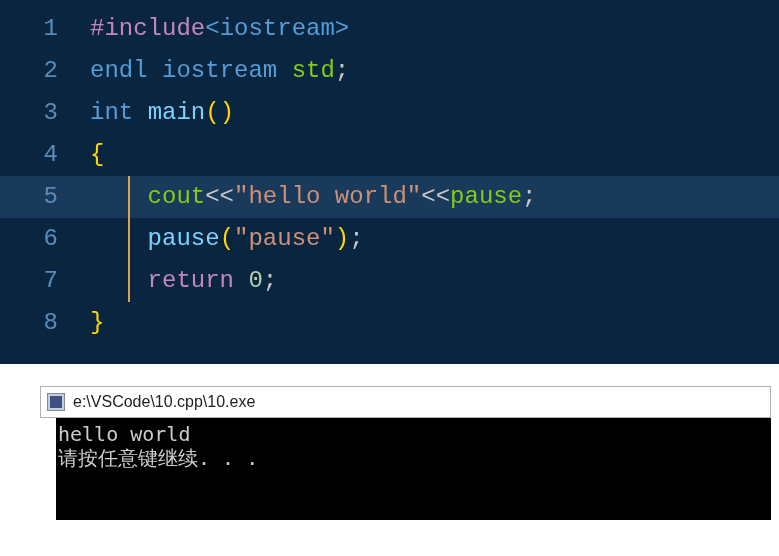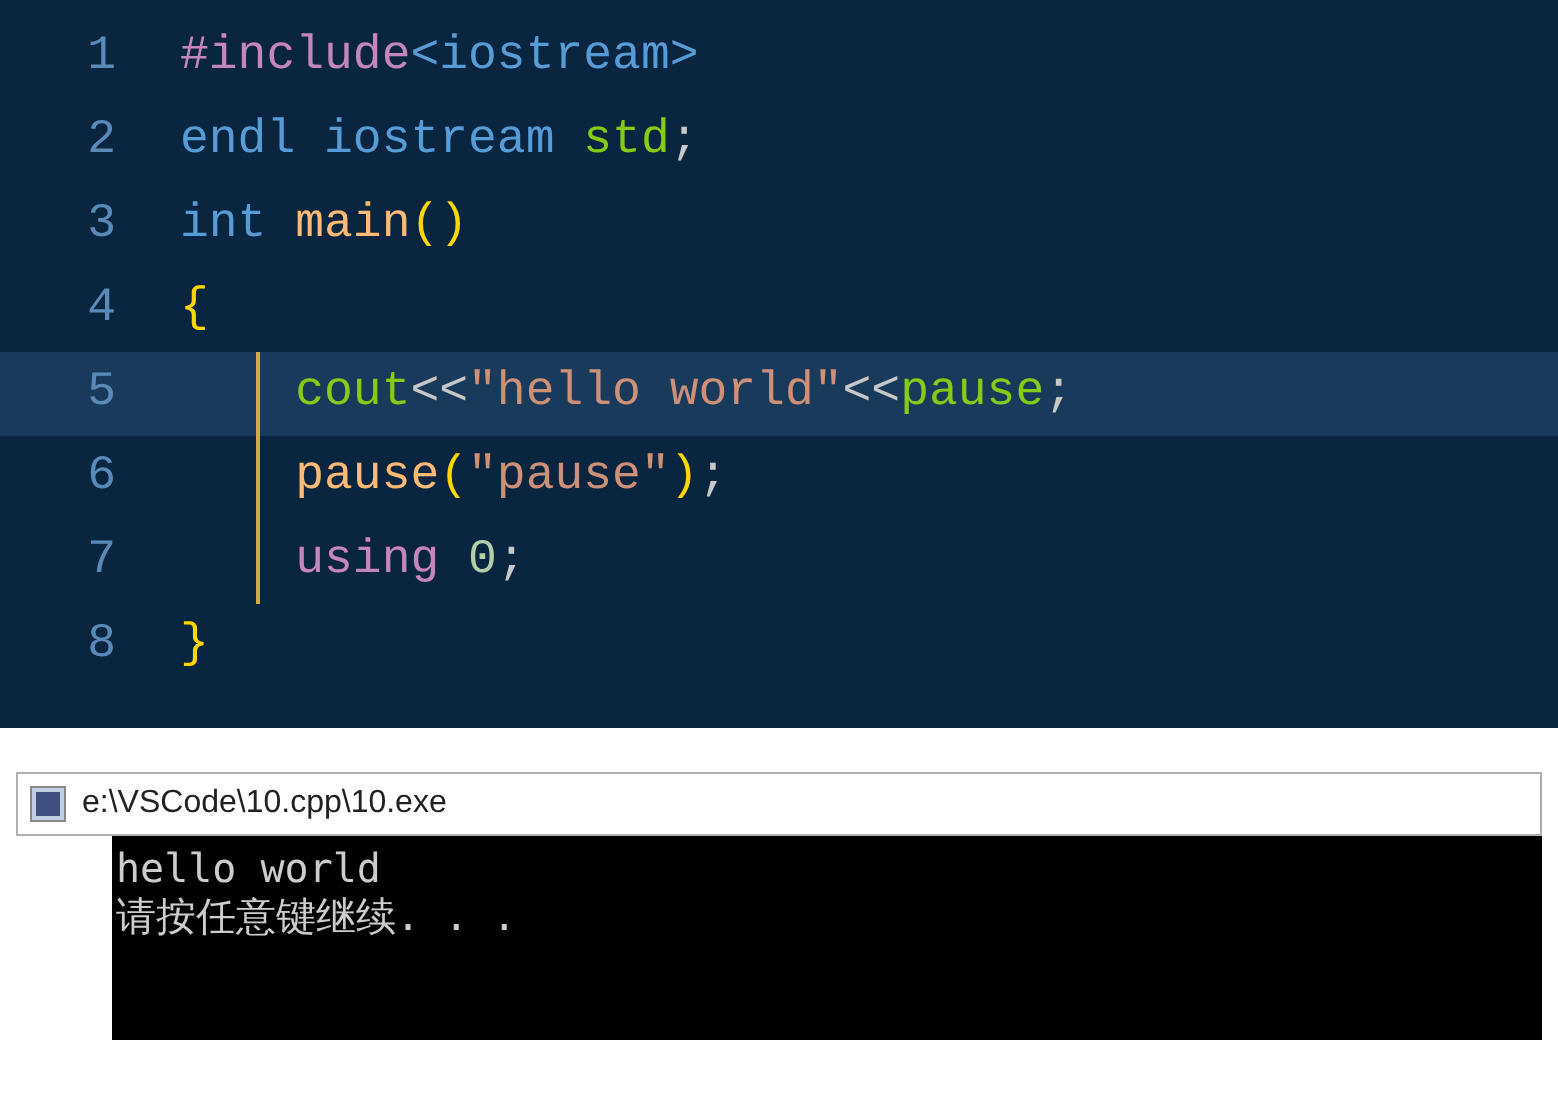--- a/index.html
+++ b/index.html
@@ -43,21 +43,21 @@
       top: 0;
       bottom: 0;
       width: 2px;
       background: #d4a84b;
     }
     .kw-directive { color: #c586c0; }
     .kw-include-lib { color: #569cd6; }
     .kw-blue { color: #569cd6; }
     .kw-namespace { color: #569cd6; }
     .ident { color: #84cc16; }
-    .fn { color: #fdba74; }
+    .fn { color: #7dd3fc; }
     .paren { color: #ffd700; }
     .brace { color: #ffd700; }
     .op { color: #c8c8c8; }
     .str { color: #ce9178; }
     .num { color: #b5cea8; }
     .kw-flow { color: #c586c0; }
     .semi { color: #c8c8c8; }
 
     .console-wrap {
       margin-top: 22px;
@@ -65,20 +65,21 @@
       margin-right: 8px;
     }
     .titlebar {
       background: #fff;
       border: 1px solid #b0b0b0;
       display: flex;
       align-items: center;
       height: 32px;
       padding: 0 6px;
       gap: 8px;
+      margin-left: 32px;
     }
     .titlebar-icon {
       width: 18px;
       height: 18px;
       background: #c0d0e0;
       border: 1px solid #888;
       position: relative;
     }
     .titlebar-icon::after {
       content: "";
@@ -136,21 +137,21 @@
 
   <div class="line">
     <span class="indent-guide"></span>
     <span class="gutter">6</span>
     <span class="code">    <span class="fn">pause</span><span class="paren">(</span><span class="str">"pause"</span><span class="paren">)</span><span class="semi">;</span></span>
   </div>
 
   <div class="line">
     <span class="indent-guide"></span>
     <span class="gutter">7</span>
-    <span class="code">    <span class="kw-flow">using</span><span> </span><span class="num">0</span><span class="semi">;</span></span>
+    <span class="code">    <span class="kw-flow">return</span><span> </span><span class="num">0</span><span class="semi">;</span></span>
   </div>
 
   <div class="line">
     <span class="gutter">8</span>
     <span class="code"><span class="brace">}</span></span>
   </div>
 
 </div>
 
 <div class="console-wrap">

